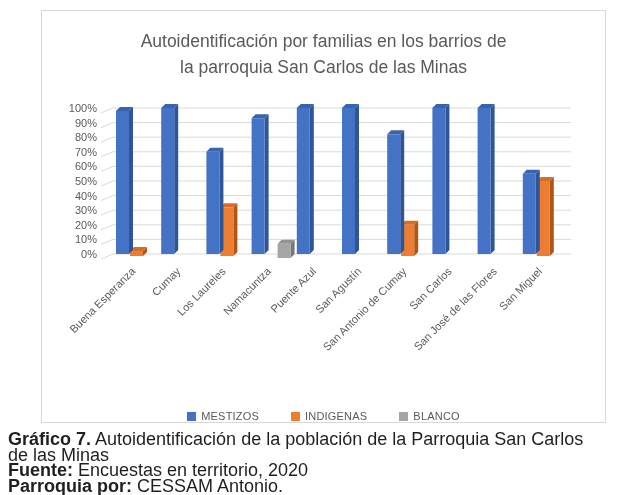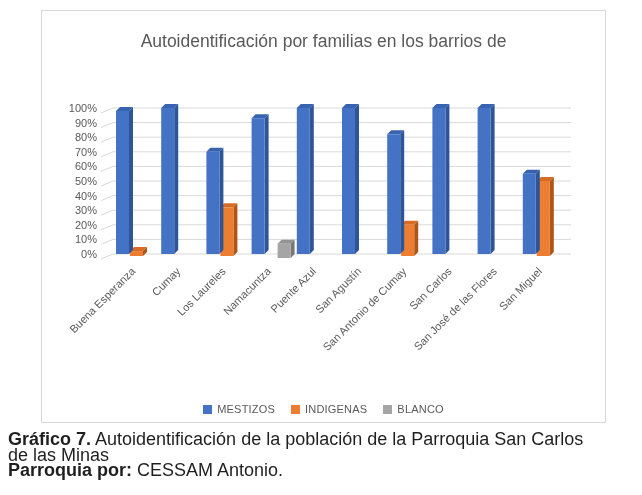--- a/index.html
+++ b/index.html
@@ -11,39 +11,40 @@
     background: #fff; border: 1px solid #d8d8d8; }
 
   .chart-title { position: absolute; top: 17px; left: 0; width: 100%;
     text-align: center; color: #595959; font-size: 17.5px; line-height: 26px; }
 
   .plot-svg { position: absolute; left: 0; top: 85px; width: 565px; height: 285px; }
 
   .ytick { font-family: "Liberation Sans", sans-serif; font-size: 11px; fill: #595959; }
   .xtick { font-family: "Liberation Sans", sans-serif; font-size: 11px; fill: #595959; }
 
-  .legend { position: absolute; left: 0; bottom: 7px; width: 100%;
-    display: flex; justify-content: center; align-items: center; gap: 16px; }
+  .legend { position: absolute; left: 0; bottom: 0; width: 100%;
+    display: flex; justify-content: center; align-items: center; gap: 32px; }
   .legend-item { display: flex; align-items: center; gap: 5px; }
   .legend-swatch { width: 9px; height: 9px; display: inline-block; }
   .legend-label { font-size: 11px; color: #595959; letter-spacing: 0.2px; }
 
   .caption { position: absolute; left: 8px; top: 432px; width: 600px;
     font-size: 18px; line-height: 15.5px; color: #1f1f1f; }
   .caption b { font-weight: bold; }
 </style>
 </head>
 <body>
 
 <div class="page">
 
   <div class="chart-card">
 
     <div class="chart-title">
       <div>Autoidentificación por familias en los barrios de</div>
+      <div>la parroquia San Carlos de las Minas</div>
     </div>
 
     <svg id="plot" class="plot-svg" viewBox="0 0 565 285">
         <line x1="71" y1="158" x2="529" y2="158" stroke="#d9d9d9" stroke-width="1"></line>
         <line x1="59" y1="163" x2="71" y2="158" stroke="#d9d9d9" stroke-width="1"></line>
         <text x="55" y="162" text-anchor="end" class="ytick">0%</text>
         <line x1="71" y1="143.4" x2="529" y2="143.4" stroke="#d9d9d9" stroke-width="1"></line>
         <line x1="59" y1="148.4" x2="71" y2="143.4" stroke="#d9d9d9" stroke-width="1"></line>
         <text x="55" y="147.4" text-anchor="end" class="ytick">10%</text>
         <line x1="71" y1="128.8" x2="529" y2="128.8" stroke="#d9d9d9" stroke-width="1"></line>
@@ -174,17 +175,20 @@
           <span class="legend-label">BLANCO</span>
         </span>
       </div>
   </div>
 
   <div class="caption">
     <div>
       <b>Gráfico 7.</b><span> Autoidentificación de la población de la Parroquia San Carlos de las Minas</span>
     </div>
     <div>
+      <b>Fuente:</b><span> Encuestas en territorio, 2020</span>
+    </div>
+    <div>
       <b>Parroquia por:</b><span> CESSAM Antonio.</span>
     </div>
   </div>
 
 </div>
 
 </body></html>

